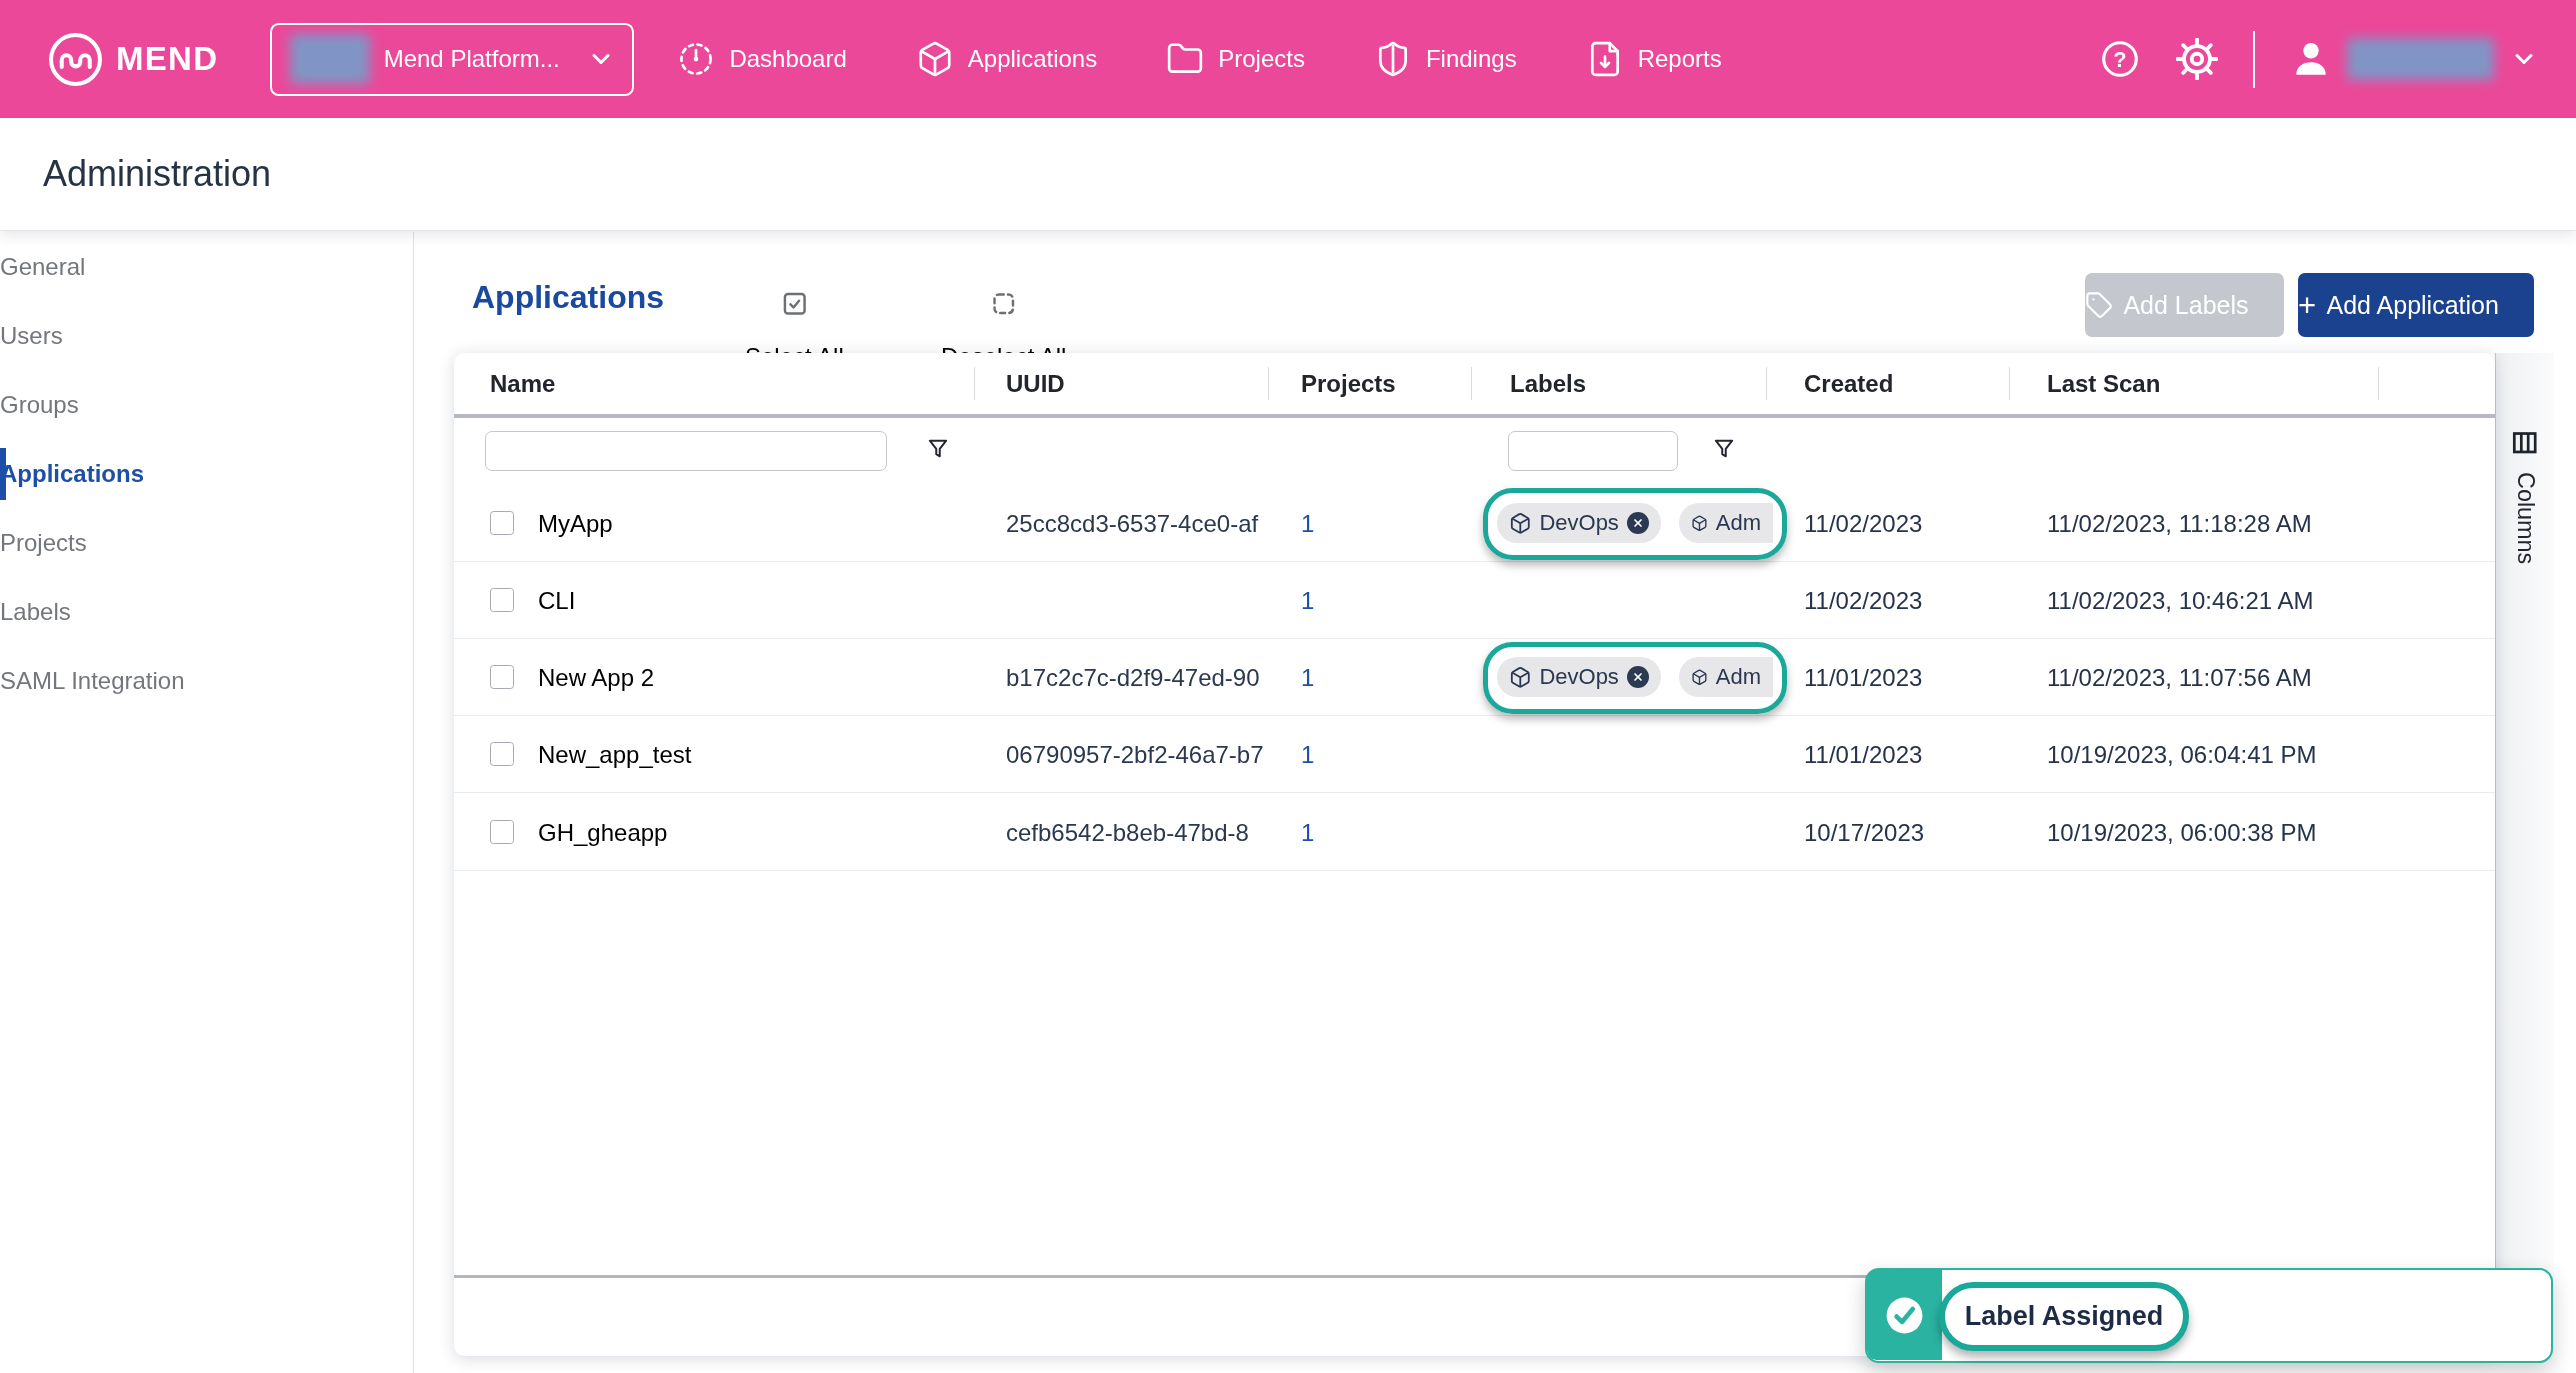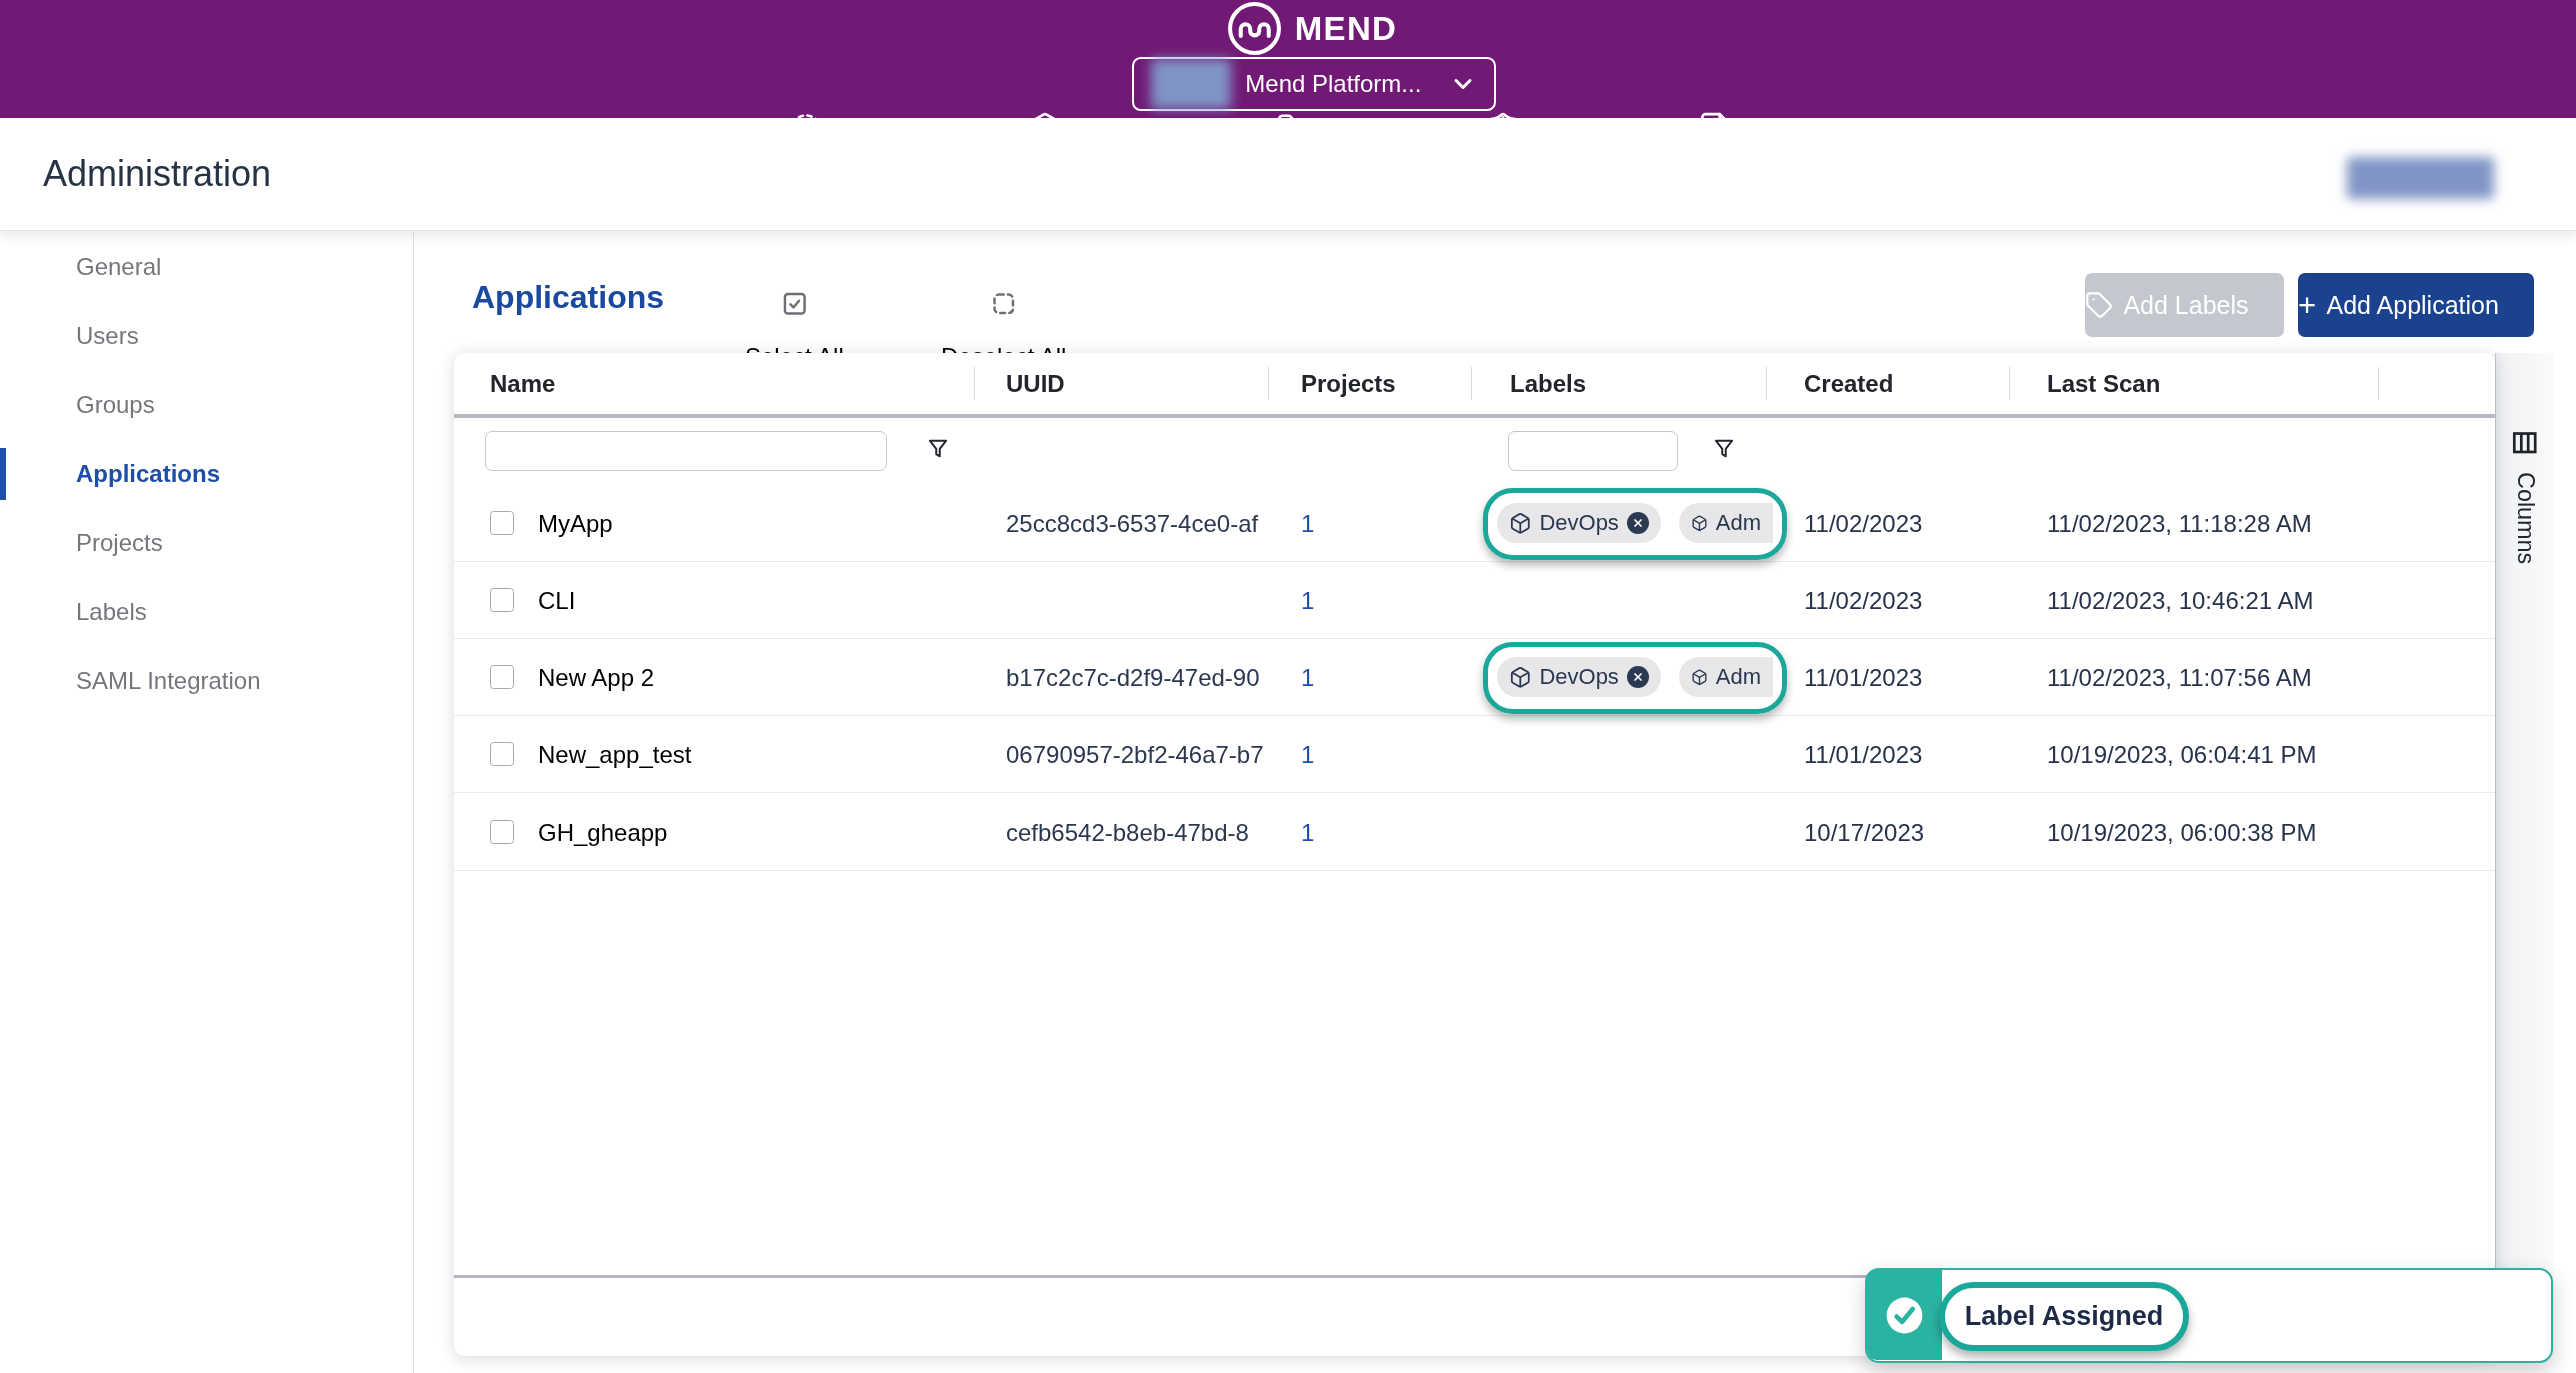--- a/index.html
+++ b/index.html
@@ -1,21 +1,21 @@
 <!DOCTYPE html>
 <html style="font-size:14px"><head>
 <meta charset="utf-8">
 <style>
   * { margin:0; padding:0; box-sizing:border-box; }
   html,body { width:2576px; height:1374px; overflow:hidden; background:#fff;
     font-family:"Liberation Sans","DejaVu Sans",sans-serif; }
 
   
   .navbar { position:absolute; left:0; top:0; width:2576px; height:118px;
-    background:#701a75; display:flex; align-items:center; color:#fff; z-index:50;flex-direction:column; }
+    background:#ec4899; display:flex; align-items:center; color:#fff; z-index:50; }
   .brand { display:flex; align-items:center; gap:12px; margin-left:47px; }
   .brand svg { width:57px; height:57px; }
   .brand-text { font-size:33px; font-weight:700; letter-spacing:1.3px; }
   .org-select { margin-left:52px; width:364px; height:73px; border:2.2px solid #fff;
     border-radius:8.7px; display:flex; align-items:center; padding:0 17.3px; gap:14px;
     background:transparent; color:#fff; cursor:pointer; }
   .redact { background:#8094c5; filter:blur(6px); border-radius:3.5px; }
   .org-redact { width:80px; height:50px; flex:0 0 auto; }
   .org-label { font-size:24px; white-space:nowrap; }
   .chev { width:28px; height:28px; flex:0 0 auto; }
@@ -34,21 +34,21 @@
   .page-header { position:absolute; left:0; top:118px; width:2576px; height:113px;
     background:#fff; border-bottom:0.9px solid #e3e5e8; box-shadow:0 5.2px 12px rgba(25,35,60,.10);
     display:flex; align-items:center; z-index:30; }
   .page-title { margin-left:43px; font-size:36px; font-weight:400; color:#263345; }
 
   
   .sidebar { position:absolute; left:0; top:232px; width:414px; bottom:0; background:#fff;
     border-right:0.9px solid #dfe2e5; z-index:10; }
   .sidebar ul { list-style:none; }
   .sidebar li { position:relative; height:69px; display:flex; align-items:center;
-    padding-left:76px; font-size:24px; color:#73777c; cursor:pointer; }
+    font-size:24px; color:#73777c; cursor:pointer; }
   .sidebar li.active { color:#1d4fa8; font-weight:700; }
   .sidebar li.active::before { content:""; position:absolute; left:0; top:8.7px;
     width:6px; height:52px; background:#1d4fa8; }
 
   
   .main { position:absolute; left:415px; top:232px; right:0; bottom:0; background:#fff; }
   .section-title { position:absolute; left:57px; top:47px; font-size:32px; font-weight:700; color:#1a4aa0; }
   .sel-btn { position:absolute; display:flex; align-items:center; gap:24px;
     font-size:24px; color:#000000; cursor:pointer; background:none; border:none;flex-direction:column; }
   .sel-btn svg { width:29.5px; height:29.5px; }

